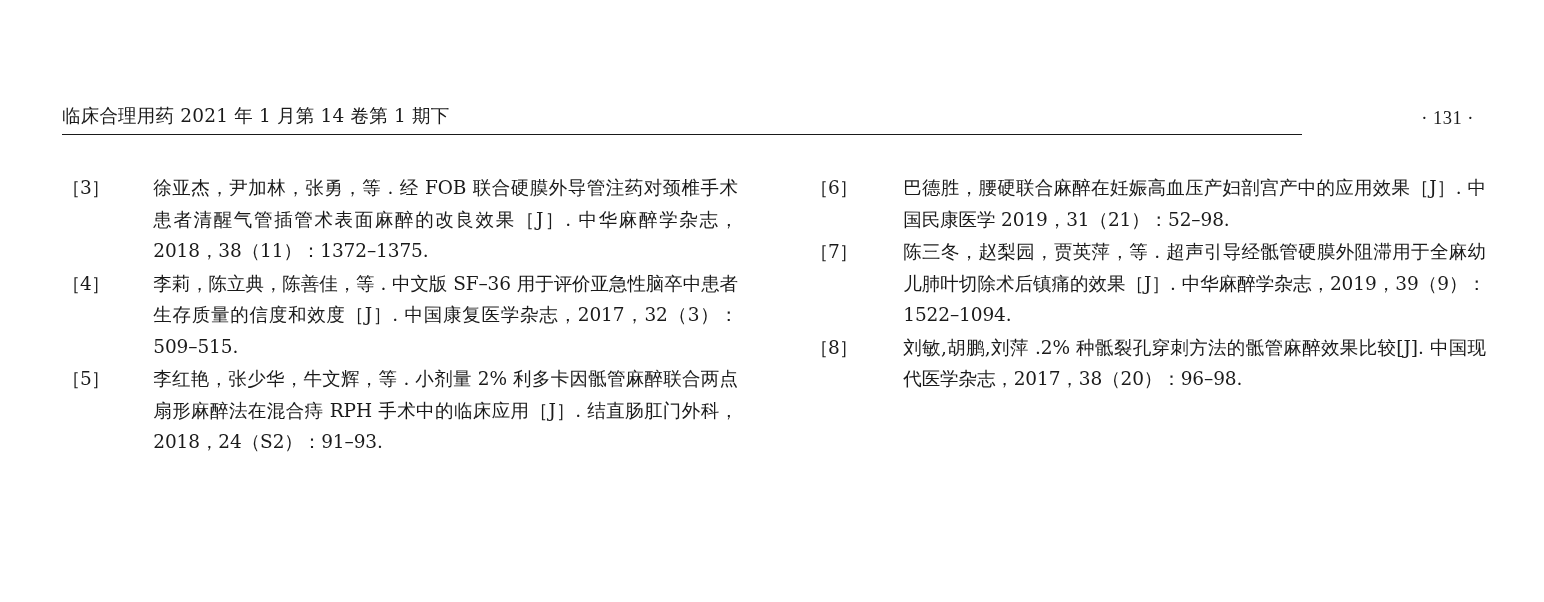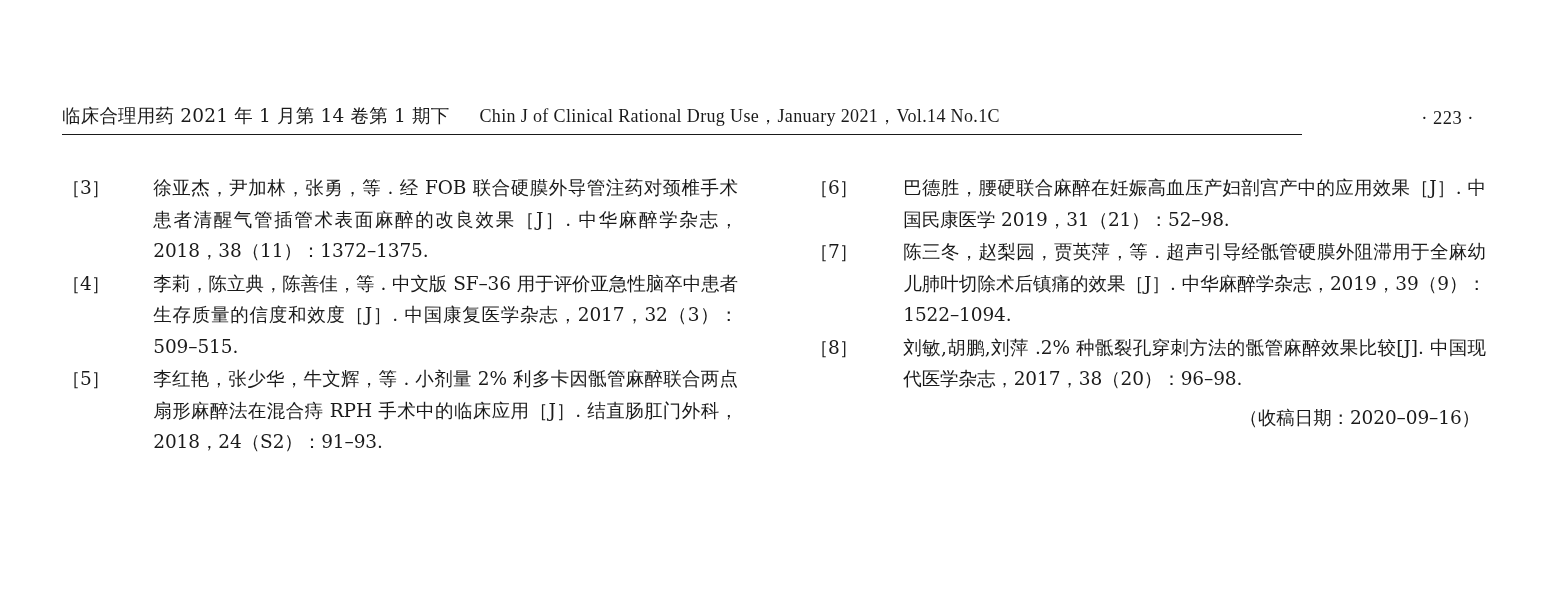--- a/index.html
+++ b/index.html
@@ -101,23 +101,22 @@
   }
 </style>
 </head>
 <body>
 
 <div class="page">
 
   <div class="runhead">
     <div class="runhead-left">
       <span class="runhead-cn">临床合理用药 2021 年 1 月第 14 卷第 1 期下</span>
-      <span class="runhead-en">Chin J of Clinical Rational Drug Use，January 2021，Vol.14 No.1C</span>
     </div>
-    <div class="runhead-page">· 223 ·</div>
+    <div class="runhead-page">· 131 ·</div>
   </div>
 
   <div class="columns">
 
     <div class="col">
       <div class="ref">
         <span class="ref-num">［3］</span>
         <span class="ref-body">徐亚杰，尹加林，张勇，等 . 经 FOB 联合硬膜外导管注药对颈椎手术患者清醒气管插管术表面麻醉的改良效果［J］. 中华麻醉学杂志，2018，38（11）：1372–1375.</span>
       </div>
       <div class="ref">
@@ -136,17 +135,16 @@
         <span class="ref-body col2">巴德胜，腰硬联合麻醉在妊娠高血压产妇剖宫产中的应用效果［J］. 中国民康医学 2019，31（21）：52–98.</span>
       </div>
       <div class="ref">
         <span class="ref-num">［7］</span>
         <span class="ref-body col2">陈三冬，赵梨园，贾英萍，等 . 超声引导经骶管硬膜外阻滞用于全麻幼儿肺叶切除术后镇痛的效果［J］. 中华麻醉学杂志，2019，39（9）：1522–1094.</span>
       </div>
       <div class="ref">
         <span class="ref-num">［8］</span>
         <span class="ref-body col2">刘敏,胡鹏,刘萍 .2% 种骶裂孔穿刺方法的骶管麻醉效果比较[J]. 中国现代医学杂志，2017，38（20）：96–98.</span>
       </div>
-      <div class="date-line">（收稿日期：2020–09–16）</div>
     </div>
 
   </div>
 </div>
 
 </body></html>

